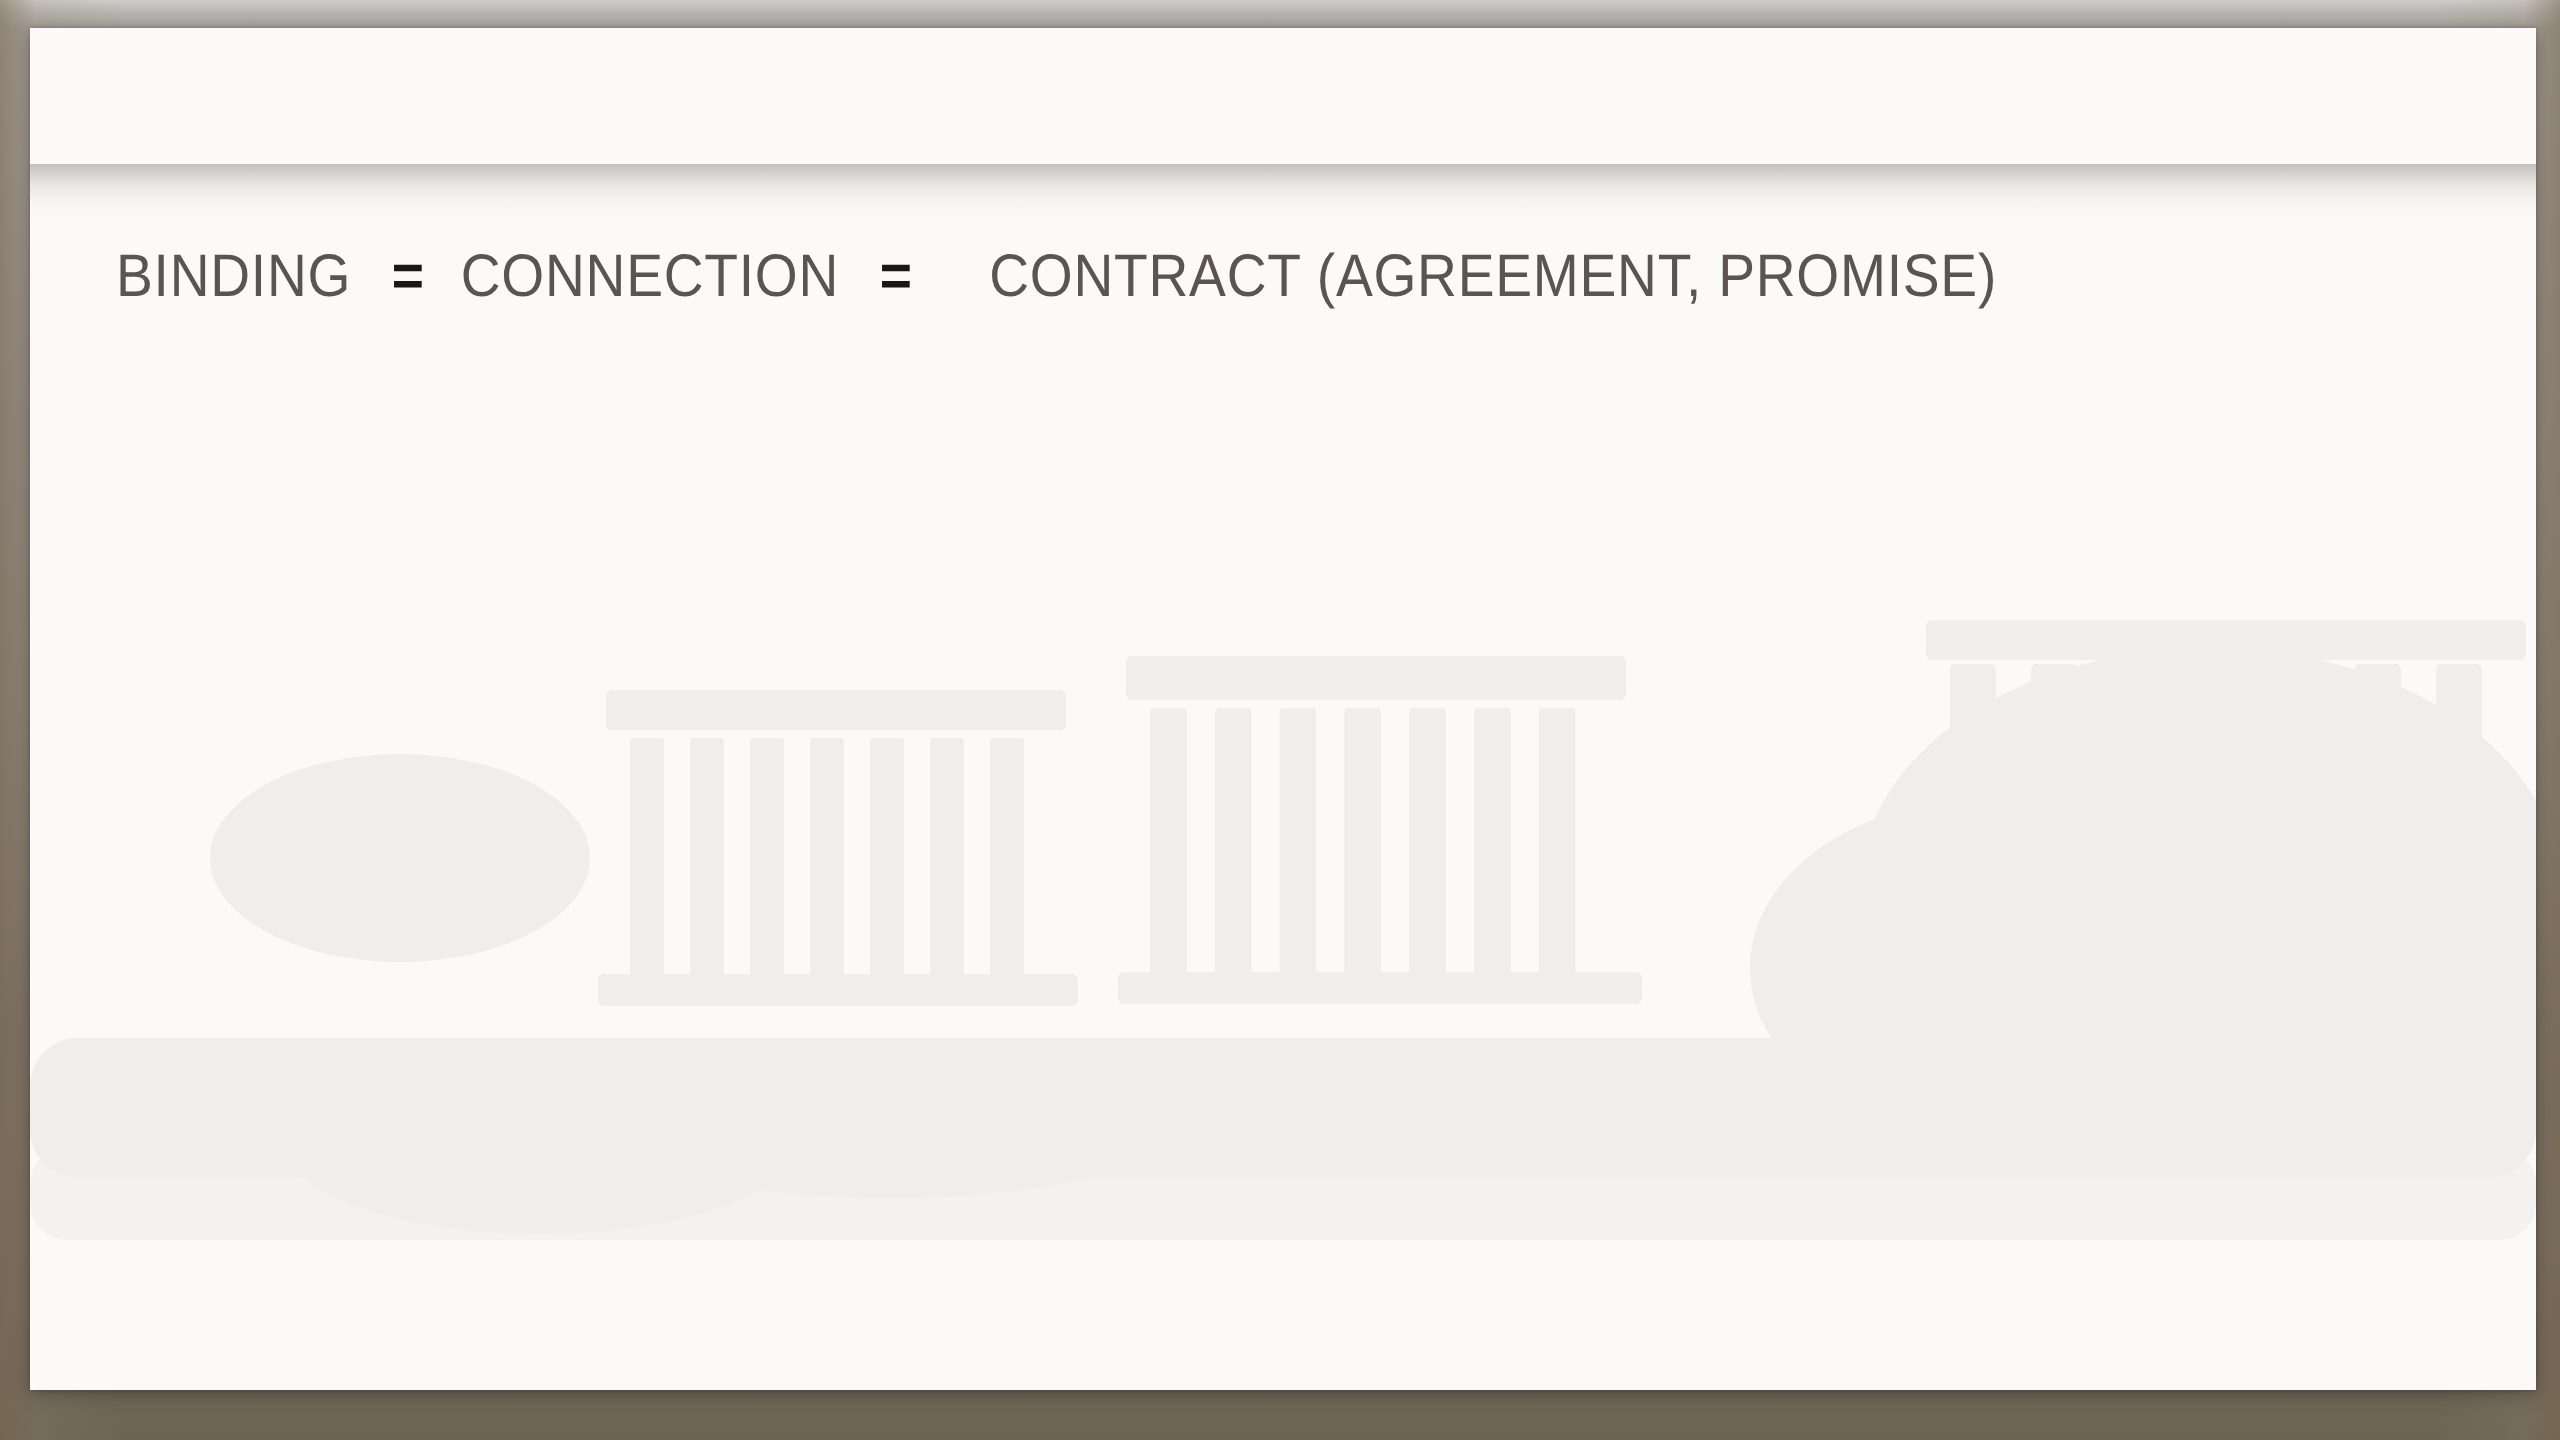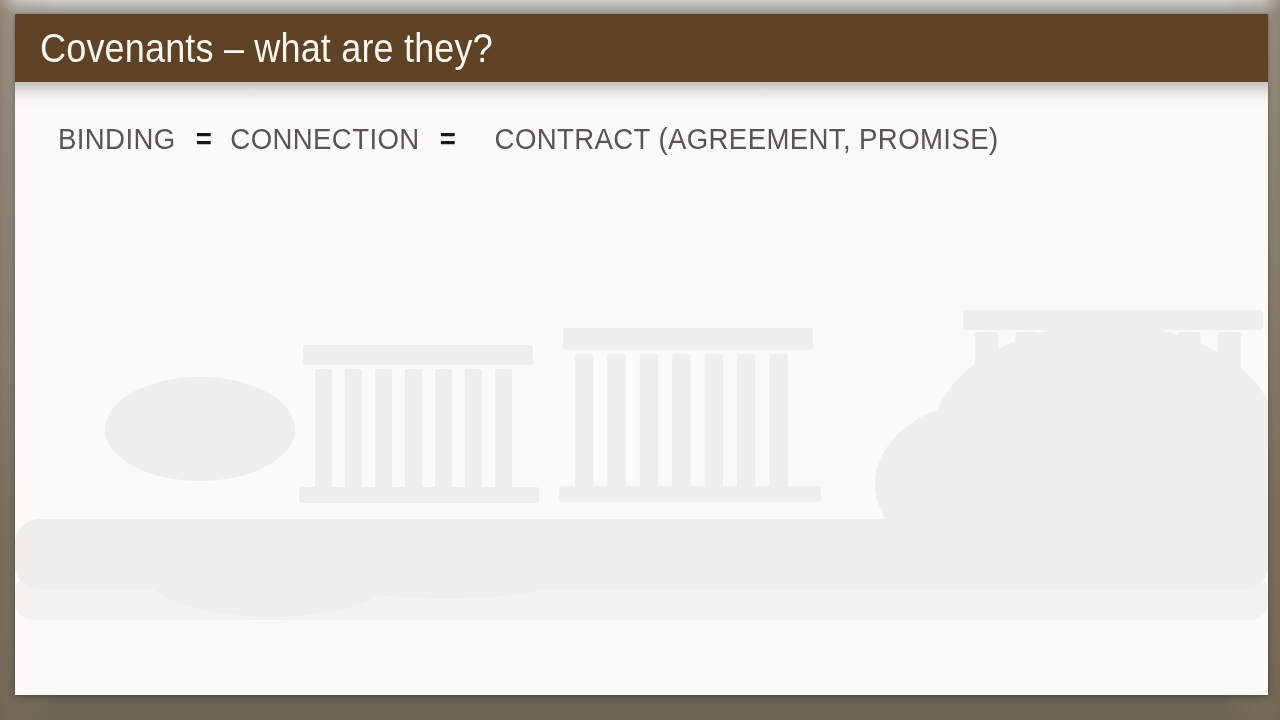--- a/index.html
+++ b/index.html
@@ -196,23 +196,20 @@
           <ellipse cx="1195" cy="470" rx="110" ry="95"></ellipse>
           <ellipse cx="255" cy="555" rx="130" ry="48"></ellipse>
           <ellipse cx="430" cy="545" rx="150" ry="40"></ellipse>
 
           <rect x="0" y="505" width="1253" height="70" rx="24"></rect>
           <rect x="0" y="560" width="1253" height="46" rx="18" opacity="0.55"></rect>
         </g>
       </svg>
     </div>
 
-    <div id="title-band">
-      <h1 id="slide-title">Covenants – what are they?</h1>
-    </div>
     <div id="title-band-shadow"></div>
 
     <div id="equation-line">
       <span class="eq-term">BINDING</span>
       <span class="sp-md"></span>
       <span class="eq-op">=</span>
       <span class="sp-sm"></span>
       <span class="eq-term">CONNECTION</span>
       <span class="sp-md"></span>
       <span class="eq-op">=</span>

